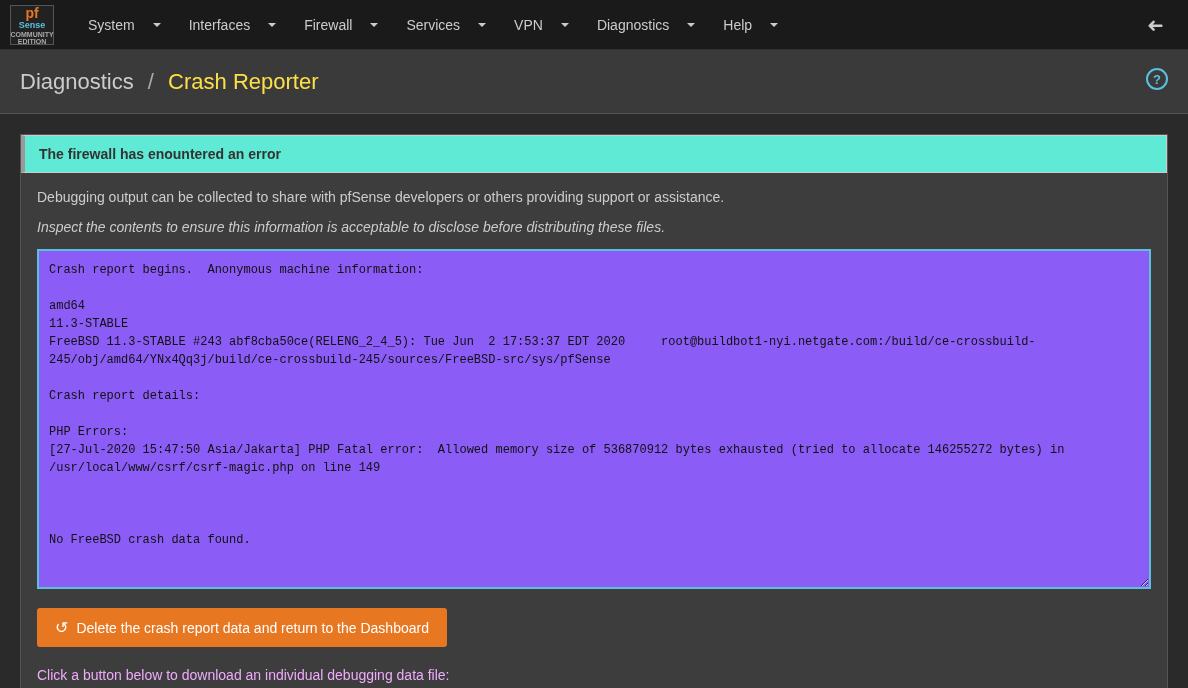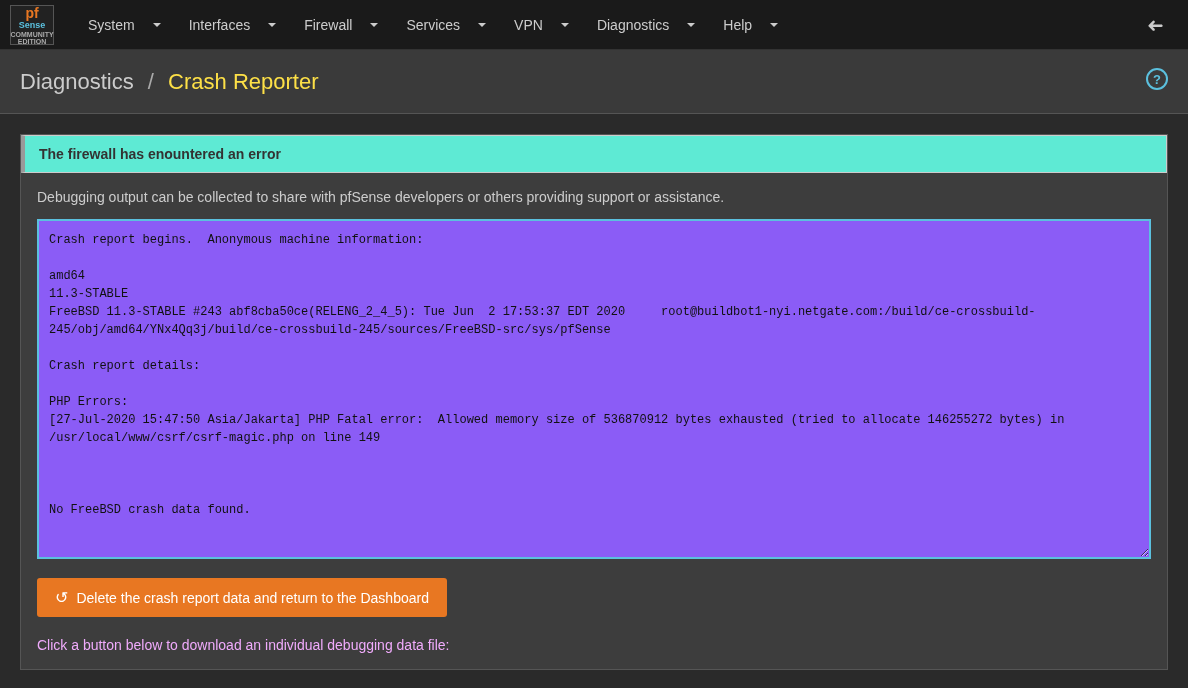--- a/index.html
+++ b/index.html
@@ -254,20 +254,21 @@
 
 <div class="main-content">
   <div class="outer-panel">
 
     <div class="alert-box">
       <span>The firewall has enountered an error</span>
     </div>
 
     <div class="content-body">
       <p class="info-text">Debugging output can be collected to share with pfSense developers or others providing support or assistance.</p>
+      <p class="warning-text">Inspect the contents to ensure this information is acceptable to disclose before distributing these files.</p>
       <textarea class="crash-report-area" readonly="" style="">Crash report begins.  Anonymous machine information:
 
 amd64
 11.3-STABLE
 FreeBSD 11.3-STABLE #243 abf8cba50ce(RELENG_2_4_5): Tue Jun  2 17:53:37 EDT 2020     root@buildbot1-nyi.netgate.com:/build/ce-crossbuild-245/obj/amd64/YNx4Qq3j/build/ce-crossbuild-245/sources/FreeBSD-src/sys/pfSense
 
 Crash report details:
 
 PHP Errors:
 [27-Jul-2020 15:47:50 Asia/Jakarta] PHP Fatal error:  Allowed memory size of 536870912 bytes exhausted (tried to allocate 146255272 bytes) in /usr/local/www/csrf/csrf-magic.php on line 149

